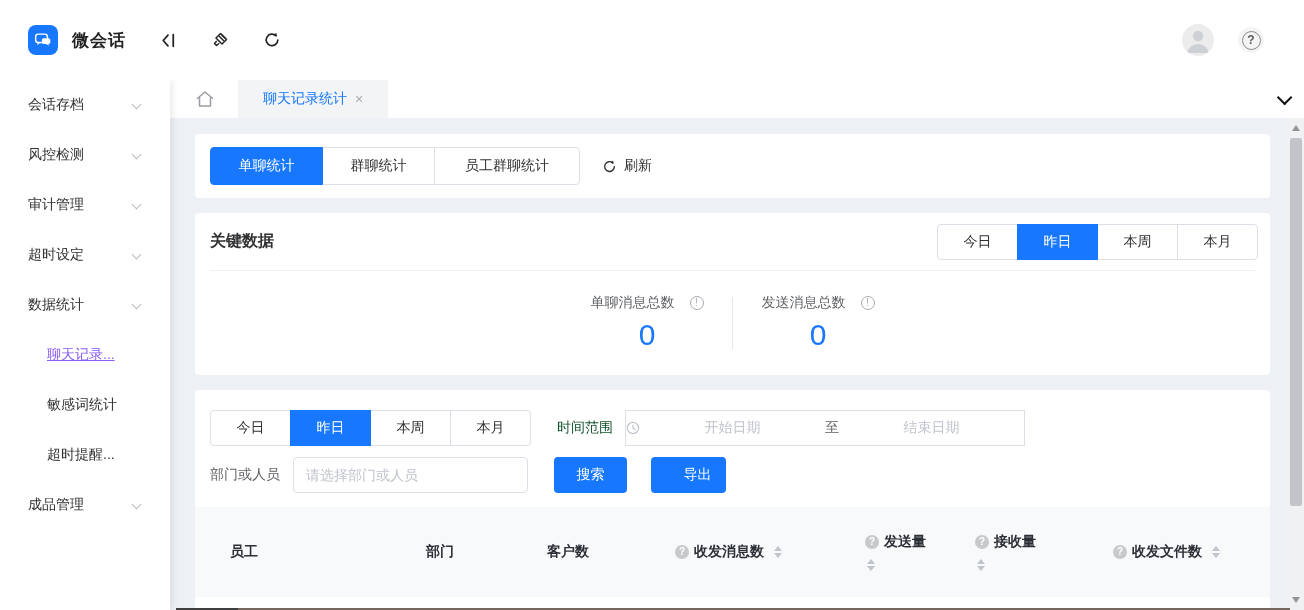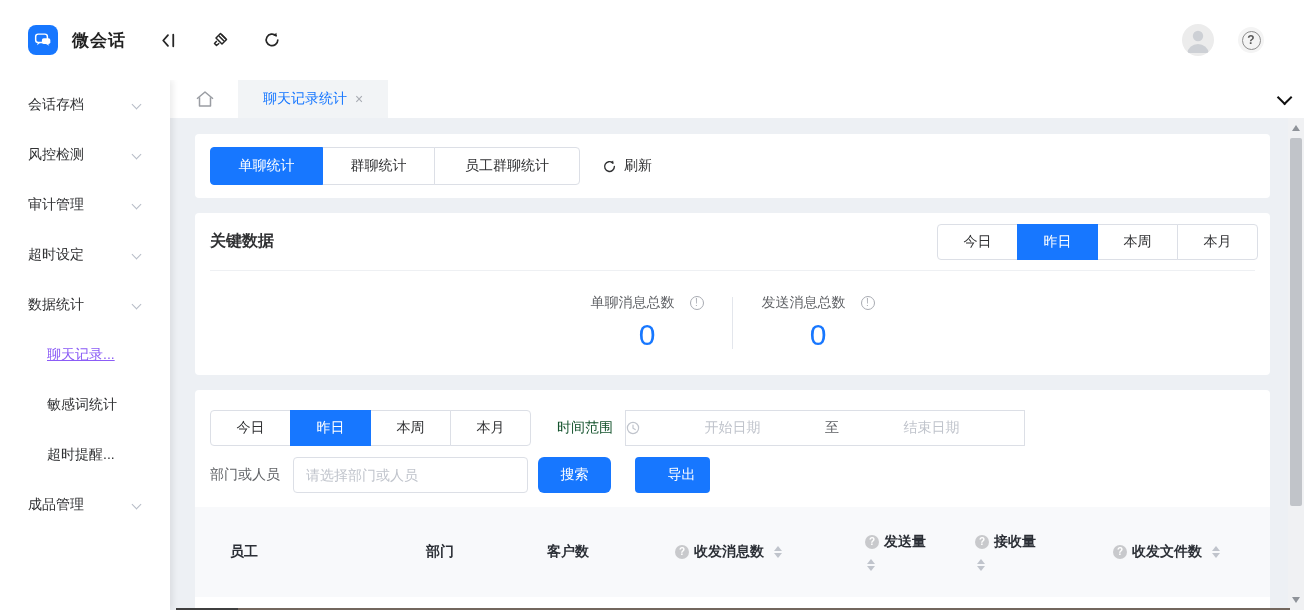--- a/index.html
+++ b/index.html
@@ -67,21 +67,21 @@
   .frow { display:flex; align-items:center; }
   .frow2 { margin-top:11px; }
   .flabel { color:#14532d; margin-left:26px; }
   .flabel2 { color:#606266; }
   .date-input { margin-left:12px; width:400px; height:36px; border:1px solid #dcdfe6; border-radius:0; display:flex; align-items:center; padding:0 0; background:#fff; }
   .date-input .ph { flex:1; text-align:center; color:#c0c4cc; }
   .date-input .to { color:#606266; }
   .text-input { margin-left:13px; width:235px; height:36px; border:1px solid #dcdfe6; border-radius:4px; padding:0 12px; font-size:14px; color:#606266; font-family:inherit; outline:none; background:#fff; }
   .text-input::placeholder { color:#c0c4cc; }
   .pbtn { height:36px; background:#1777ff; border:none; border-radius:4px; color:#fff; font-size:14px; cursor:pointer; font-family:inherit; }
-  .search-btn { margin-left:10px; width:73px;border-radius:6px; }
+  .search-btn { margin-left:26px; width:73px; }
   .export-btn { margin-left:24px; width:75px;padding-left:18px; }
 
   
   .tbl-head { margin:14px -15px 0 -15px; height:90px; background:#f8f9fb; display:flex; align-items:center; }
   .th { padding-left:35px; display:flex; align-items:center; flex-wrap:wrap; font-weight:700; color:#2b2f36; font-size:14px; }
   .th .line { display:flex; align-items:center; gap:5px; }
   .th.c1 { width:196px; } .th.c2 { width:121px; } .th.c3 { width:128px; }
   .th.c4 { width:190px; } .th.c5 { width:110px; } .th.c6 { width:138px; } .th.c7 { flex:1; }
   .help-icon { width:14px; height:14px; border-radius:50%; background:#c8c9cc; color:#fff; font-size:10px; font-weight:700; line-height:14px; text-align:center; display:inline-block; }
   .sort { display:inline-flex; flex-direction:column; gap:2px; margin-left:5px; cursor:pointer; }

